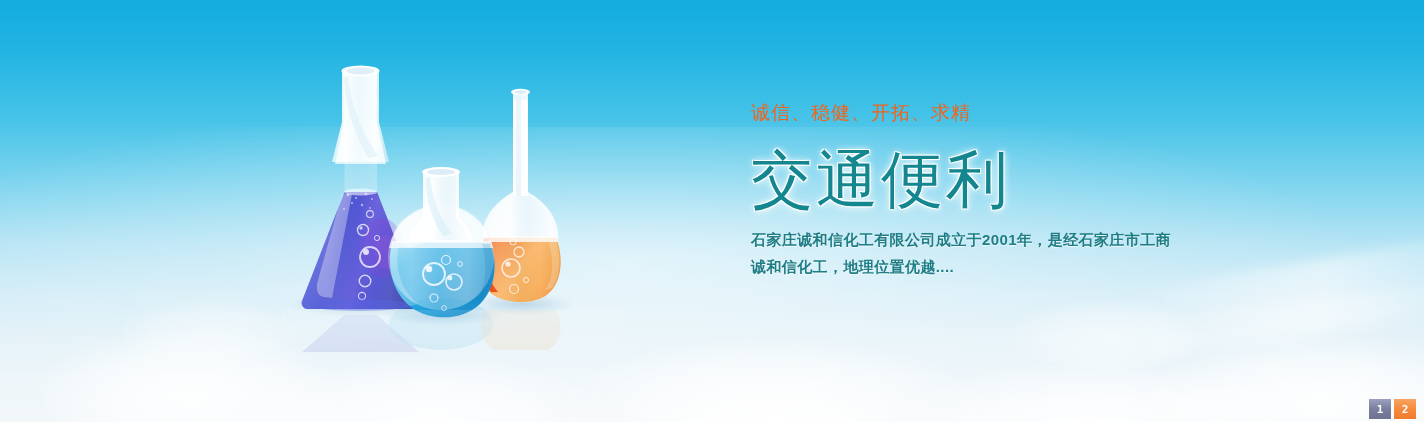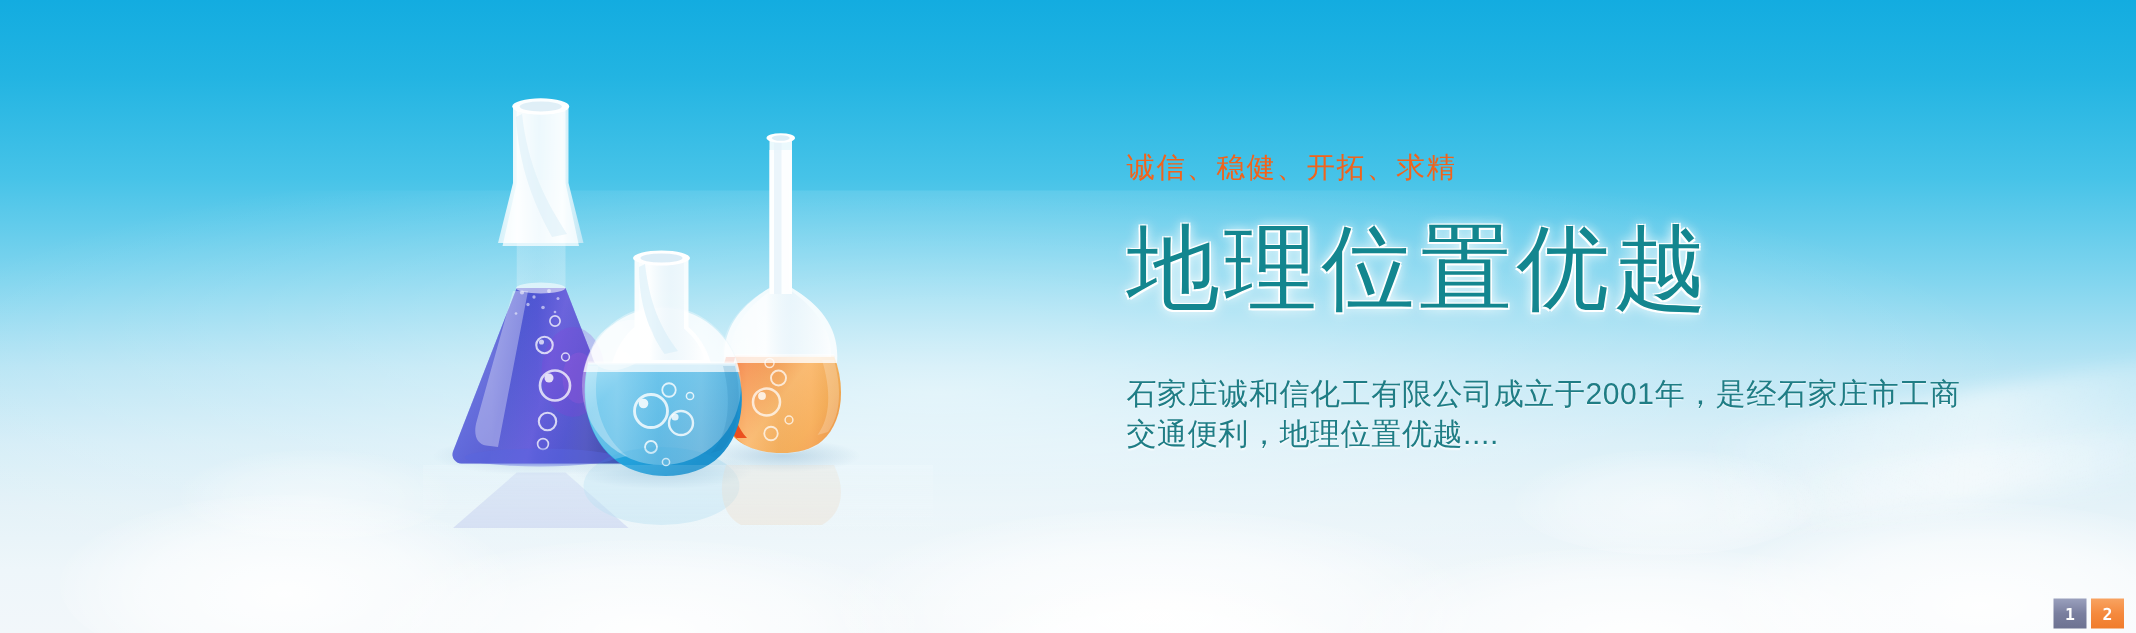--- a/index.html
+++ b/index.html
@@ -131,26 +131,26 @@
     text-shadow:
        1px  1px 0 rgba(255,255,255,0.95),
       -1px  1px 0 rgba(255,255,255,0.95),
        1px -1px 0 rgba(255,255,255,0.95),
       -1px -1px 0 rgba(255,255,255,0.95),
        0    0   7px rgba(255,255,255,0.85),
        0    2px 10px rgba(255,255,255,0.6);
   }
 
   .desc {
-    margin-top: 32px;
-    font-size: 20px;
+    margin-top: 8px;
+    font-size: 15px;
     line-height: 27px;
     letter-spacing: 0.4px;
     color: #1f7d85;
-    font-weight: 400;
+    font-weight: 700;
     text-shadow: 0 1px 1px rgba(255,255,255,0.75);
   }
   .desc div { white-space: nowrap; }
 
   
   .pager {
     position: absolute;
     right: 8px;
     bottom: 3px;
     display: flex;
@@ -382,25 +382,25 @@
         <path d="M202,258 C196,276 200,292 212,298 L266,298
                  C280,290 282,274 274,258 Z" fill="#f08a2a" opacity="0.32"></path>
         <rect x="0" y="258" width="340" height="46" fill="url(#reflFade)"></rect>
       </g>
     </svg>
   </div>
 
   <div class="copy">
     <div class="slogan">诚信、稳健、开拓、求精</div>
 
-    <div class="brand">地理位置优越</div>
+    <div class="brand">交通便利</div>
 
     <div class="desc">
       <div>石家庄诚和信化工有限公司成立于2001年，是经石家庄市工商</div>
-      <div>交通便利，地理位置优越....</div>
+      <div>诚和信化工，地理位置优越....</div>
     </div>
   </div>
 
   <div class="pager">
     <div class="pager-btn inactive">1</div>
     <div class="pager-btn active">2</div>
   </div>
 
 </div>
 

